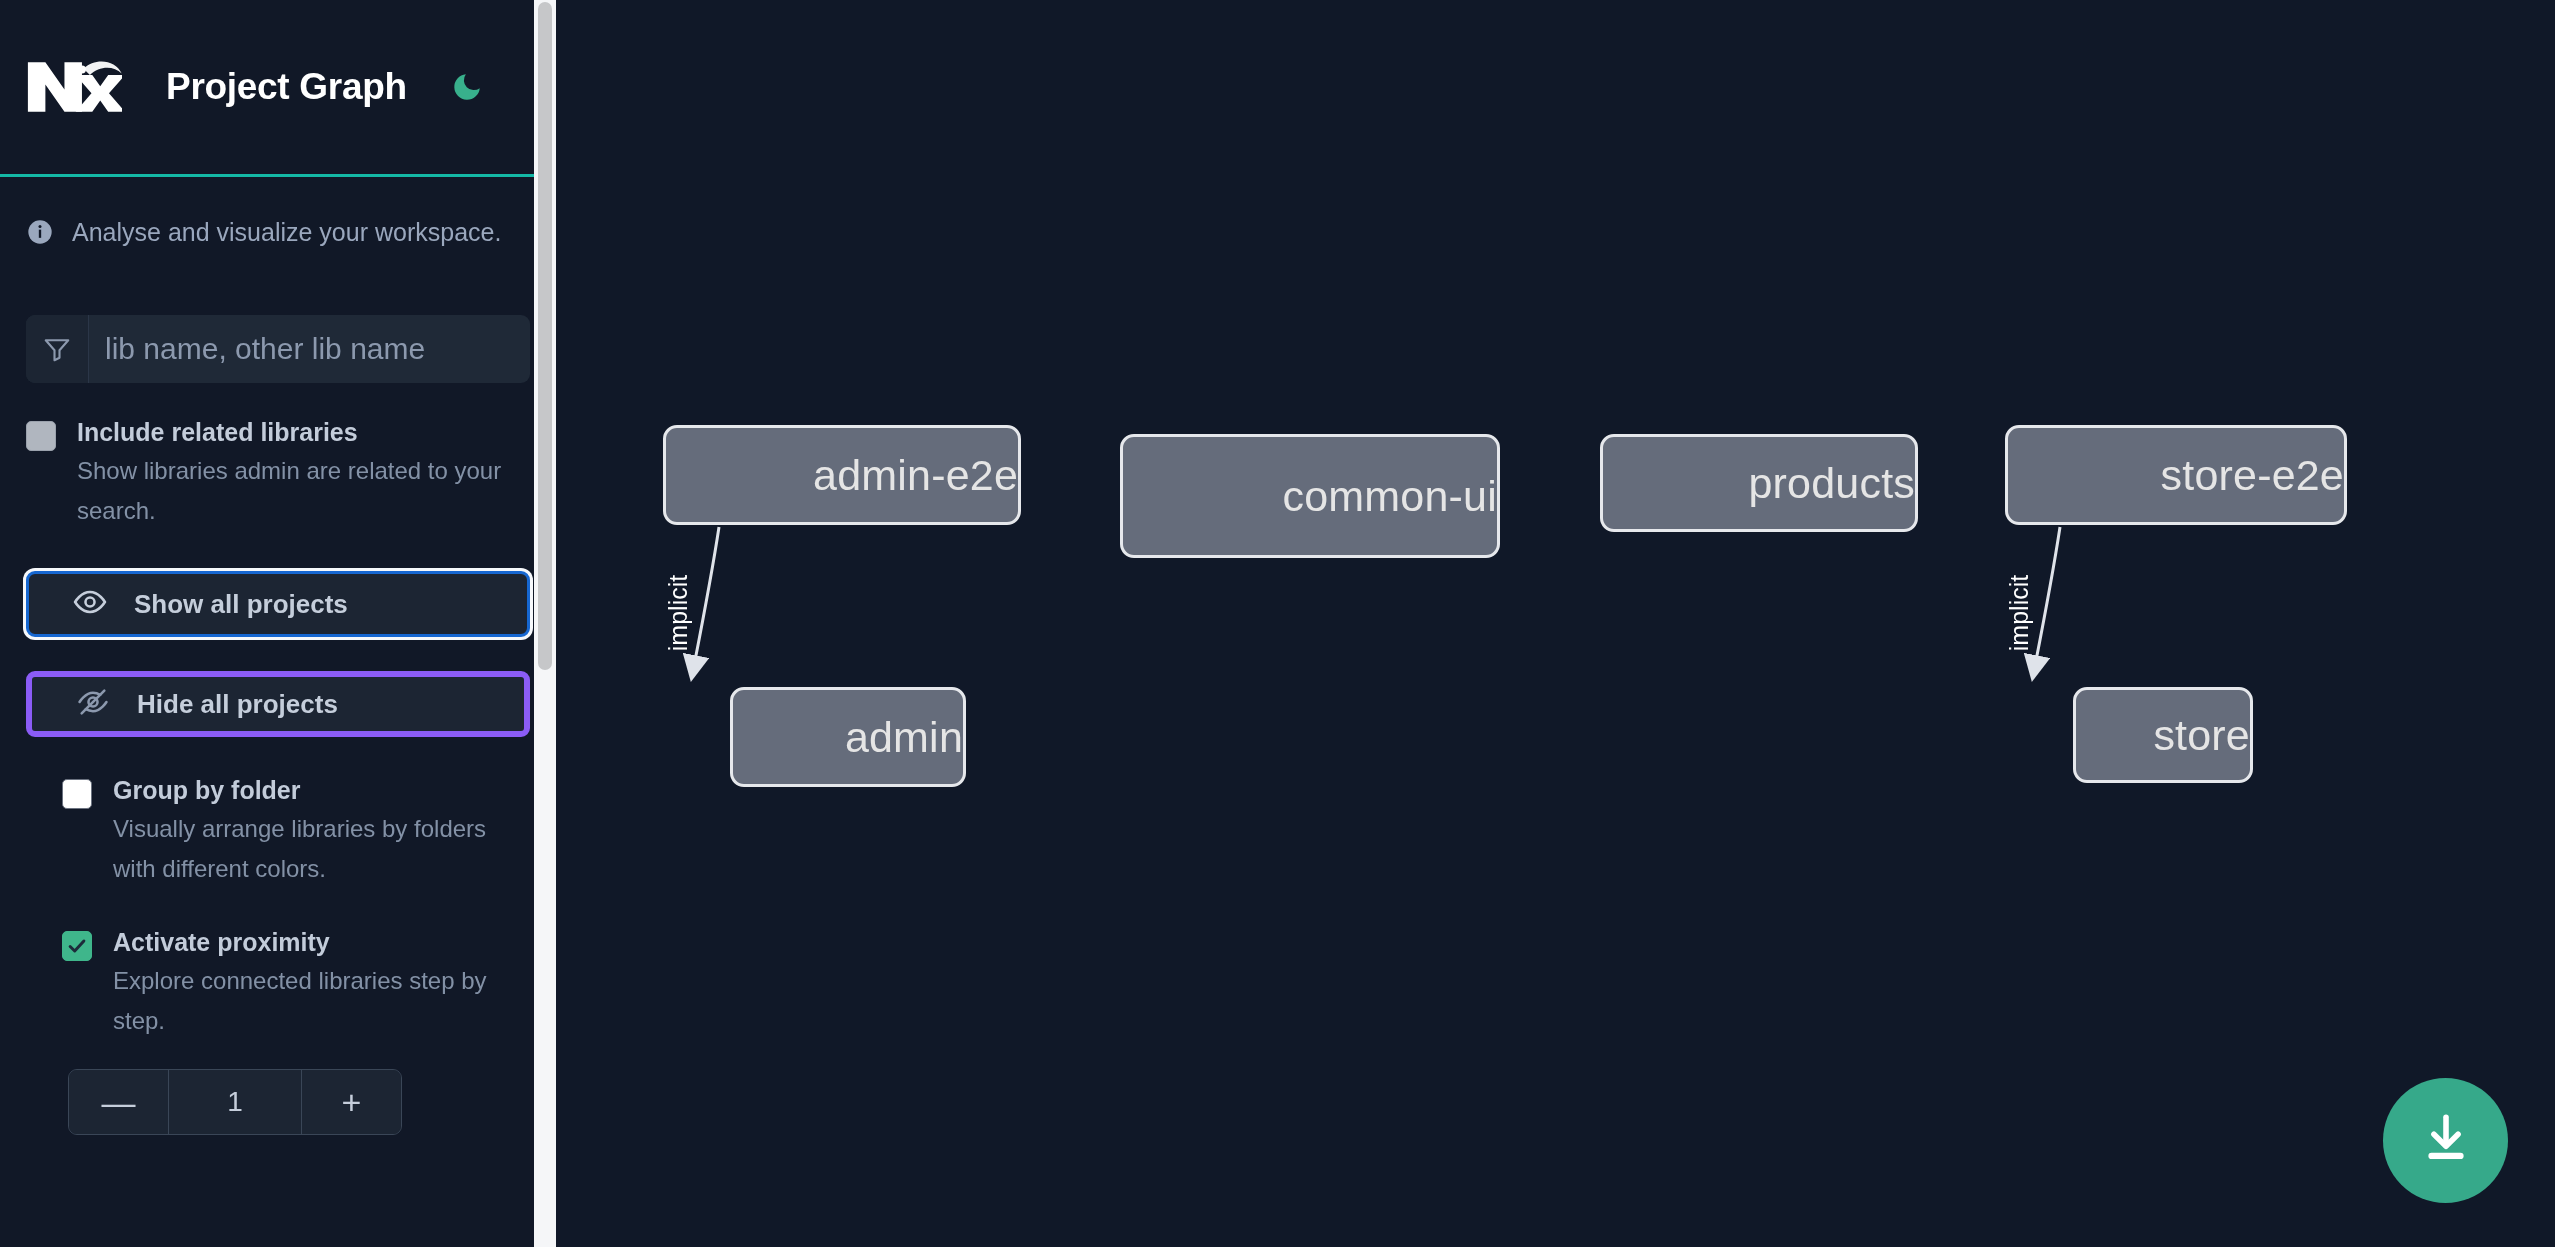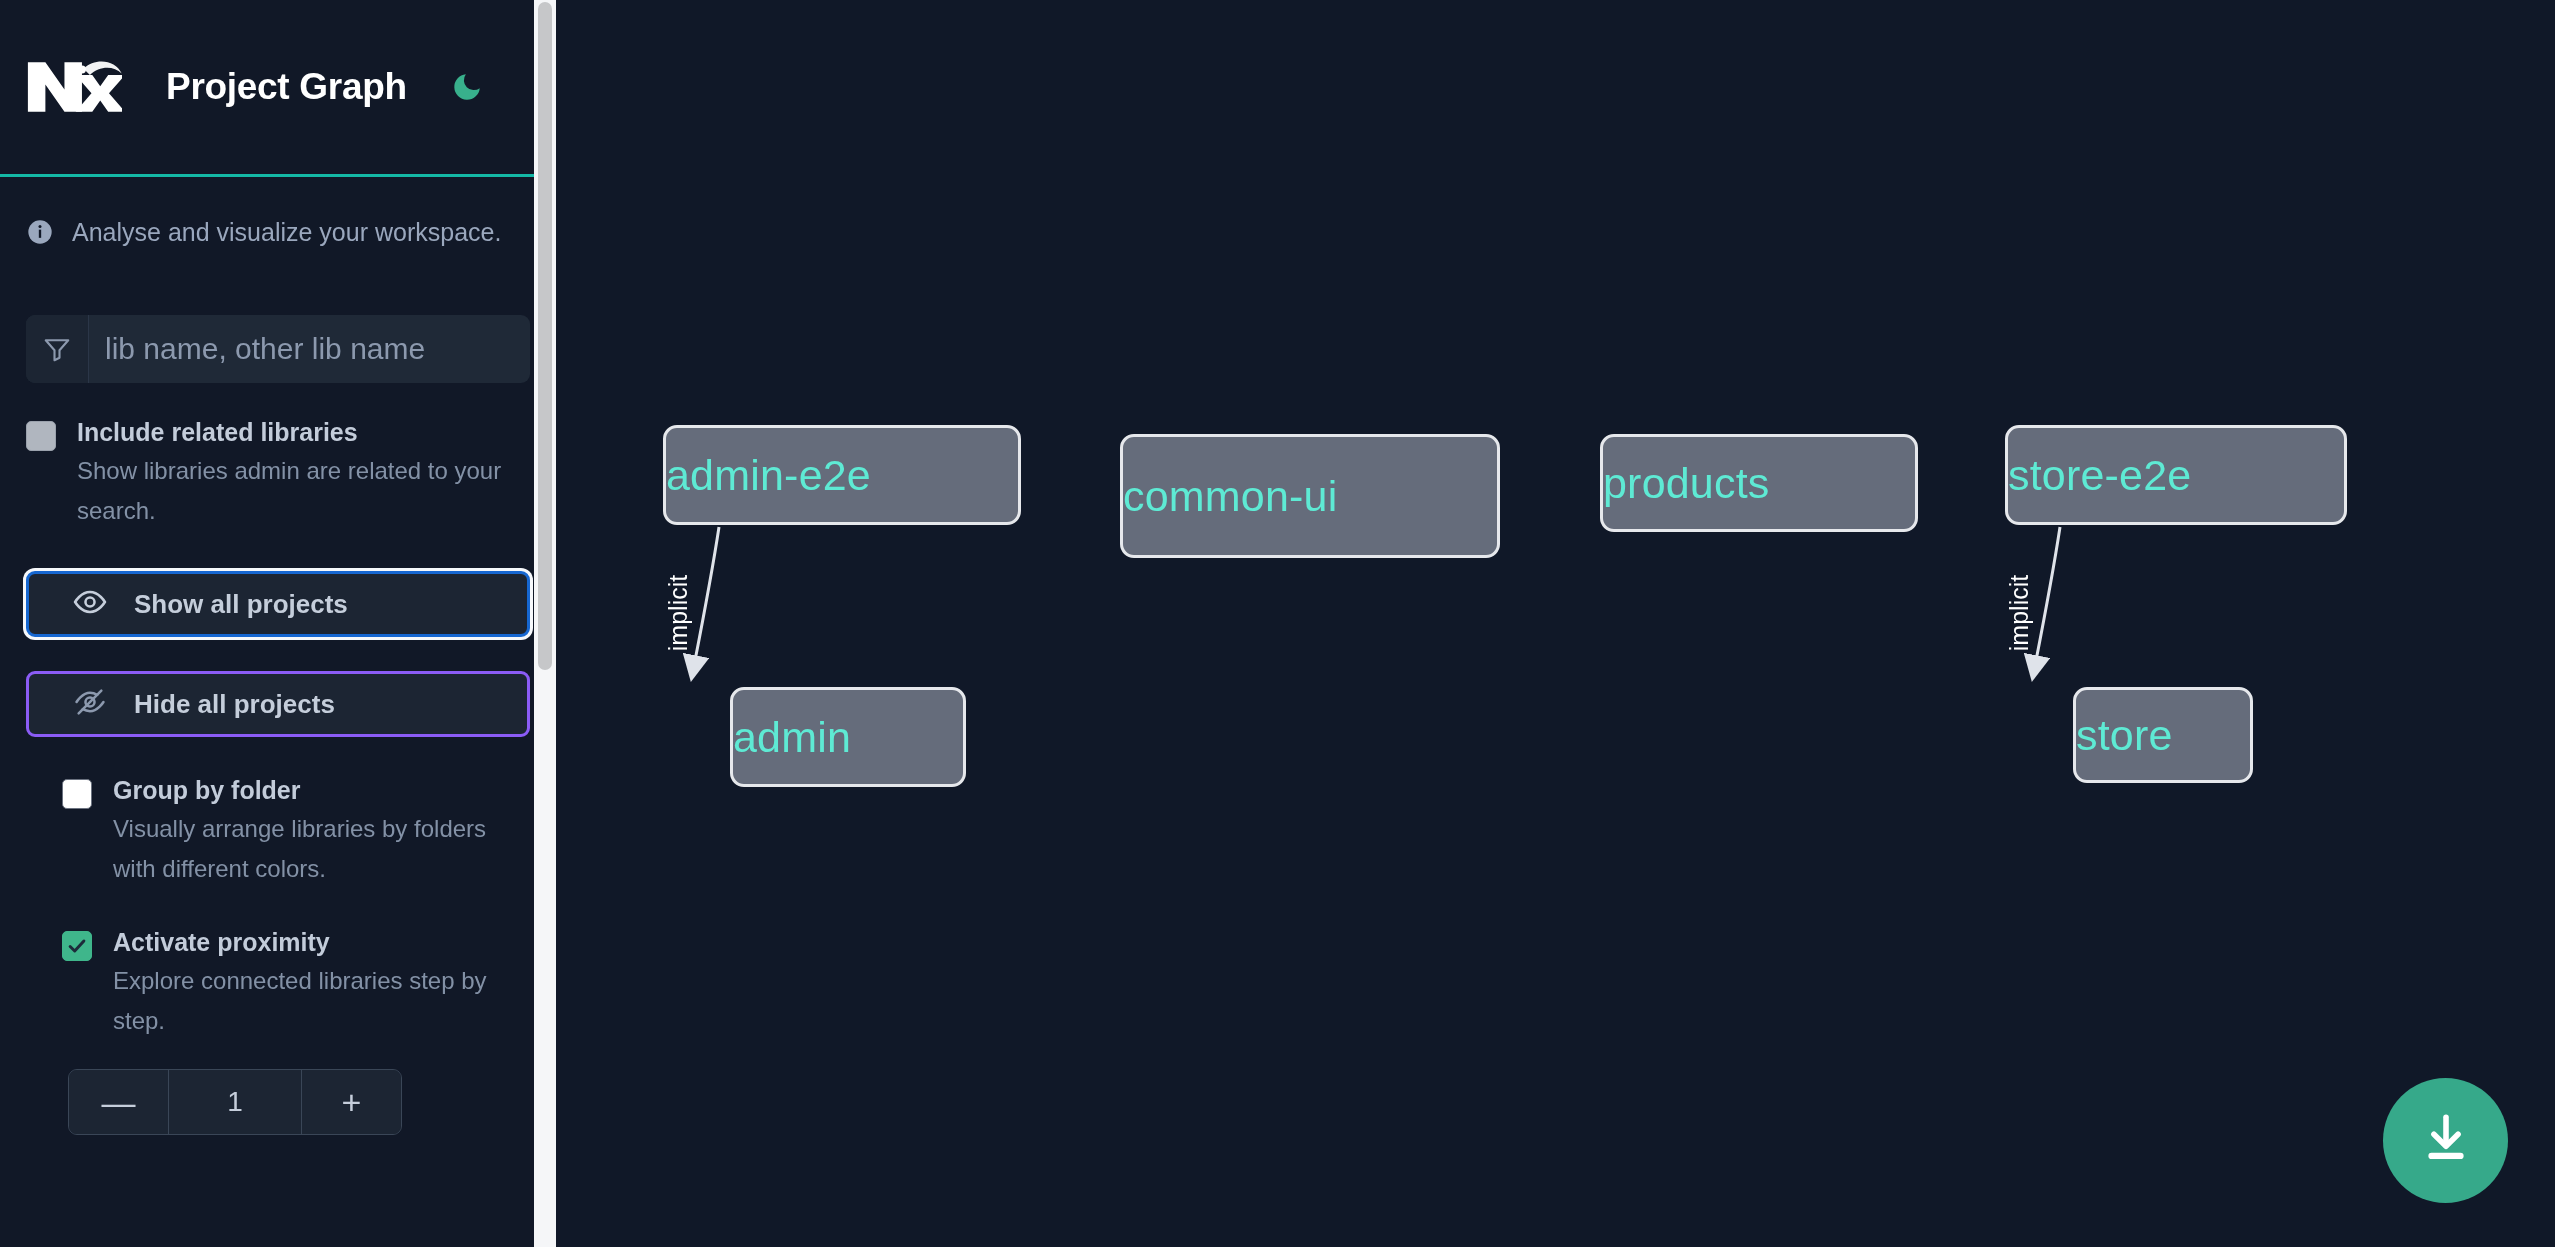--- a/index.html
+++ b/index.html
@@ -151,21 +151,21 @@
     max-width: 440px;
     margin-top: 4px;
   }
 
   
   .btn {
     margin: 0 26px;
     height: 66px;
     border-radius: 9px;
     background: #1c2533;
-    border: 3px solid #8b5cf6;
+    border: 6px solid #8b5cf6;
     display: flex;
     align-items: center;
     padding-left: 44px;
     cursor: pointer;
   }
   .btn-label {
     font-size: 26px;
     font-weight: 700;
     color: #c5cedb;
     margin-left: 27px;
@@ -237,25 +237,25 @@
     flex: 1;
     height: 1247px;
     background: #101828;
     overflow: hidden;
   }
 
   .node {
     position: absolute;
     display: flex;
     align-items: center;
-    justify-content: flex-start;
+    justify-content: flex-end;
     background: #656c7b;
     border: 3px solid #e6e8ec;
     border-radius: 14px;
-    color: #5eead4;
+    color: #e5e5e5;
     font-size: 43px;
     font-weight: 400;
     letter-spacing: 0.2px;
     cursor: pointer;
     white-space: nowrap;
   }
 
   .fab {
     position: absolute;
     right: 47px;

